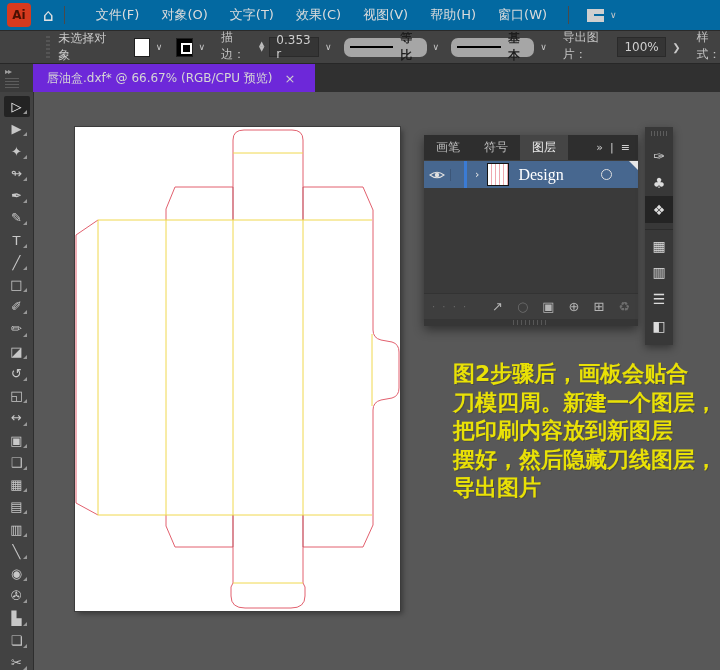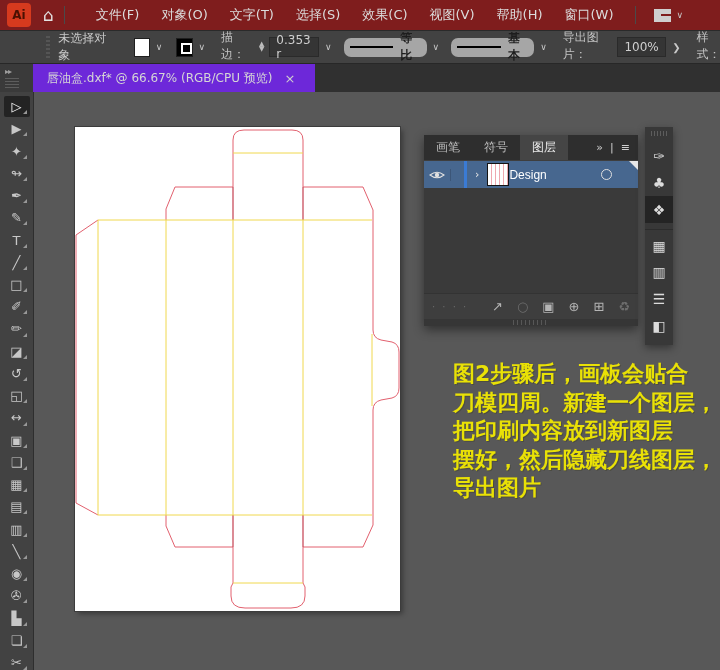--- a/index.html
+++ b/index.html
@@ -1,21 +1,21 @@
 <!DOCTYPE html>
 <html><head>
 <meta charset="utf-8">
 <style>
   html,body{margin:0;padding:0;}
   body{width:720px;height:670px;position:relative;overflow:hidden;background:#585858;
        font-family:"DejaVu Sans",sans-serif;-webkit-font-smoothing:antialiased;}
   .abs{position:absolute;}
 
   
-  #menubar{left:0;top:0;width:720px;height:30px;background:#7f1d1d;border-bottom:1px solid #2a2a2a;
+  #menubar{left:0;top:0;width:720px;height:30px;background:#0369a1;border-bottom:1px solid #2a2a2a;
            display:flex;align-items:center;}
   #ai-logo{width:24px;height:24px;margin-left:7px;border-radius:4px;background:#d63a1e;
            color:#4a1002;font-weight:bold;font-size:12px;display:flex;align-items:center;justify-content:center;}
   #home{margin-left:12px;color:#e3e3e3;font-size:17px;line-height:1;}
   .vsep{width:1px;height:18px;background:#4a4a4a;margin:0 10px;}
   .menu-items{display:flex;align-items:center;margin-left:10px;}
   .menu-item{color:#dcdcdc;font-size:13px;padding:0 11px;cursor:default;}
   #ws-switch{display:flex;align-items:center;margin-left:8px;}
   #ws-icon{width:17px;height:13px;background:
      linear-gradient(90deg,#cfcfcf 0 7px,transparent 7px),
@@ -75,21 +75,21 @@
   .ptab{padding:0 12px;display:flex;align-items:center;}
   .ptab.active{background:#454545;color:#ececec;}
   #panel-tabs .tab-right{margin-left:auto;display:flex;align-items:center;color:#cfcfcf;padding-right:8px;}
   #panel-tabs .tab-right span{margin-left:7px;font-size:11px;}
   #layer-row{height:27px;margin-top:1px;background:#47678f;display:flex;align-items:center;position:relative;}
   #eye-cell{width:26px;display:flex;justify-content:center;border-right:1px solid #3c5678;}
   #accent{width:3px;height:27px;background:#3a7bd5;margin-left:13px;}
   #expand{color:#e8e8e8;font-size:11px;margin-left:8px;}
   #thumb{width:20px;height:21px;background:#fff;border:1px solid #141414;margin-left:8px;
          background-image:repeating-linear-gradient(90deg,transparent 0 3px,rgba(224,96,110,.55) 3px 4px);}
-  #layer-name{color:#fff;font-family:Liberation Sans, sans-serif;font-size:12px;}
+  #layer-name{color:#fff;margin-left:9px;font-family:Liberation Serif, serif;font-size:16px;}
   #target{width:9px;height:9px;border:1px solid #dfdfdf;border-radius:50%;position:absolute;right:26px;}
   #corner{position:absolute;top:0;right:0;width:0;height:0;
           border-top:9px solid #e8e8e8;border-left:9px solid transparent;}
   #panel-empty{height:105px;background:#3a3a3a;}
   #panel-bottom{height:25px;background:#3e3e3e;border-top:1px solid #333;
                 display:flex;align-items:center;padding:0 8px;}
   #panel-dots{color:#6a6a6a;font-size:10px;letter-spacing:2px;}
   #panel-bottom .btns{margin-left:auto;display:flex;}
   .pbtn{color:#b5b5b5;font-size:13px;margin-left:14px;}
   .pbtn.dim{color:#6e6e6e;}
@@ -115,21 +115,20 @@
 <body>
 
 <div id="menubar" class="abs">
   <div id="ai-logo" style="background: rgb(214, 58, 30);">Ai</div>
   <div id="home">⌂</div>
   <div class="vsep"></div>
   <div class="menu-items">
     <span class="menu-item">文件(F)</span>
       <span class="menu-item">对象(O)</span>
       <span class="menu-item">文字(T)</span>
-      <span class="menu-item">选择(S)</span>
       <span class="menu-item">效果(C)</span>
       <span class="menu-item">视图(V)</span>
       <span class="menu-item">帮助(H)</span>
       <span class="menu-item">窗口(W)</span>
   </div>
   <div class="vsep"></div>
   <div id="ws-switch">
     <div id="ws-icon"></div>
     <span class="chev">∨</span>
   </div>

